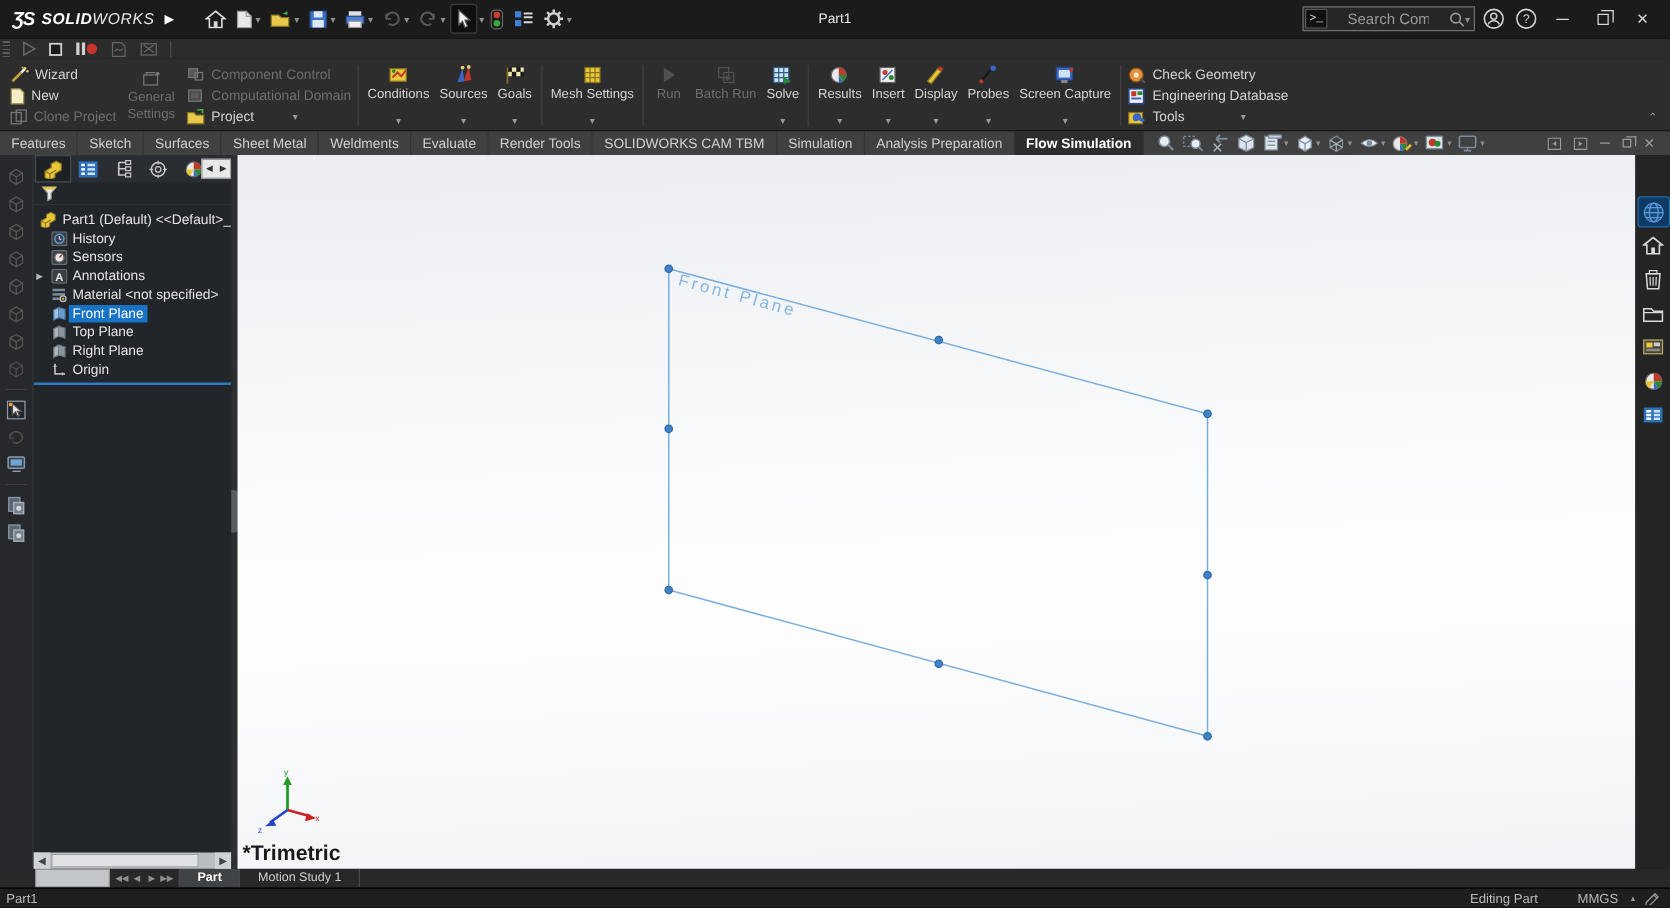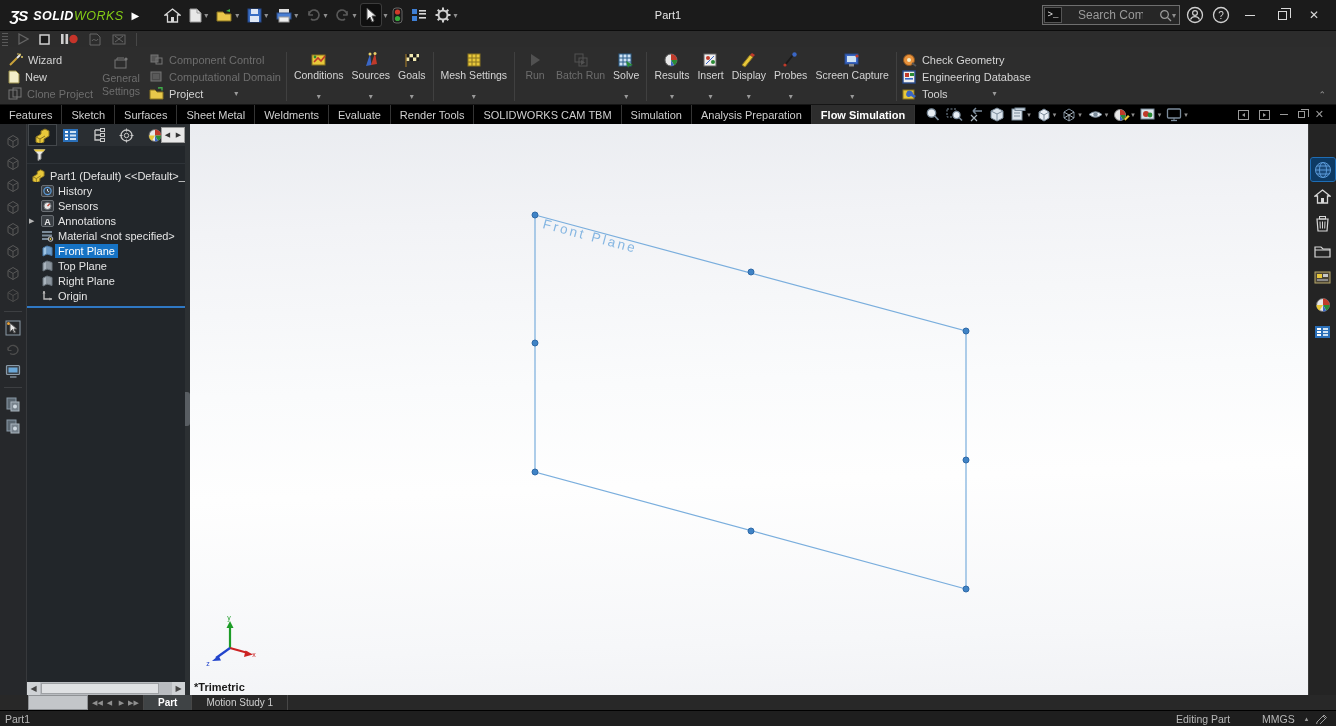--- a/index.html
+++ b/index.html
@@ -5,21 +5,21 @@
   * { margin:0; padding:0; box-sizing:border-box; }
   html,body { width:1336px; height:726px; overflow:hidden; background:#111;
     font-family:"Liberation Sans","DejaVu Sans",sans-serif; }
   .app { position:relative; width:1336px; height:726px; background:#1d1d1d; color:#d4d4d4; }
 
   
   .titlebar { height:30px; background:#1b1b1b; display:flex; align-items:center; position:relative; }
   .logo { display:flex; align-items:center; margin-left:10px; gap:6px; }
   .logo .mark { font-style:italic; font-weight:bold; color:#fff; font-size:15px; letter-spacing:-1px;}
   .logo .solid { color:#fff; font-weight:bold; font-style:italic; font-size:12.5px; letter-spacing:.5px;}
-  .logo .works { color:#84cc16; font-style:italic; font-size:12.5px; letter-spacing:.5px;}
+  .logo .works { color:#e5e5e5; font-style:italic; font-size:12.5px; letter-spacing:.5px;}
   .logo-arrow { color:#fff; font-size:10px; margin-left:8px; cursor:pointer;}
   .qat { display:flex; align-items:center; margin-left:22px; gap:2px; }
   .qbtn { display:flex; align-items:center; padding:3px 3px; border-radius:2px; cursor:pointer;}
   .qbtn .caret { font-size:8px; color:#8f8f8f; margin-left:2px;}
   .qbtn.disabled svg { opacity:.35; }
   .qbtn.pressed { background:#0f0f0f; outline:1px solid #3c3c3c;}
   .title-center { position:absolute; left:0; right:0; text-align:center; font-size:11px; color:#e8e8e8; pointer-events:none;}
   .tb-right { margin-left:auto; display:flex; align-items:center; gap:4px; padding-right:8px;}
   .searchbox { display:flex; align-items:center; width:138px; height:20px; background:#262626;
     border:1px solid #6e6e6e; padding:1px; }
@@ -55,21 +55,21 @@
   .vsep { width:1px; background:#404040; margin:3px 3px;}
   .bigbtn { display:flex; flex-direction:column; align-items:center; justify-content:flex-start;
     padding:3px 4px 0 4px; font-size:10.5px; line-height:1.1; text-align:center; cursor:pointer; min-width:34px;}
   .bigbtn .lbl { margin-top:2px; }
   .bigbtn .caret { font-size:8px; color:#9a9a9a; margin-top:auto; padding:1px 0 2px;}
   .bigbtn.disabled { color:#6e6e6e; cursor:default;}
   .bigbtn.disabled svg { opacity:.4;}
   .collapse-chevron { position:absolute; right:10px; bottom:4px; color:#9a9a9a; font-size:9px; cursor:pointer;}
 
   
-  .tabrow { height:20px; background:#000000; display:flex; align-items:stretch; border-top:1px solid #151515;}
+  .tabrow { height:20px; background:#404040; display:flex; align-items:stretch; border-top:1px solid #151515;}
   .ctab { display:flex; align-items:center; padding:0 9px; font-size:11px; color:#cfcfcf;
     border-right:1px solid #343434; cursor:pointer; white-space:nowrap;}
   .ctab.active { color:#ffffff; font-weight:bold; background:#2d2d2d;}
   .hud { display:flex; align-items:center; gap:1px; margin-left:8px;}
   .hudbtn { display:flex; align-items:center; padding:1px 2px; cursor:pointer;}
   .hudbtn .caret { font-size:7px; color:#8f8f8f; margin-left:1px;}
   .docwin { margin-left:auto; display:flex; align-items:center; gap:10px; padding-right:12px; color:#9a9a9a;}
   .docwin .dbtn { cursor:pointer; display:flex; align-items:center;}
   .dmin { width:8px; height:1px; background:#9a9a9a; display:inline-block;}
   .drestore { width:7px; height:7px; border:1px solid #9a9a9a; position:relative; display:inline-block;}
@@ -100,21 +100,21 @@
   .ph-track { flex:1; height:13px; position:relative; }
   .ph-thumb { position:absolute; left:1px; top:1px; bottom:1px; width:118px; background:#dfe1e3; border:1px solid #9fa2a5; cursor:grab;}
 
   .splitter { width:5px; background:#2c3033; position:relative; cursor:col-resize;}
   .splitter .grip { position:absolute; top:268px; left:0; width:5px; height:34px; background:#585d62; border-radius:0 3px 3px 0;}
 
   .viewport { flex:1; position:relative;
     background:linear-gradient(178deg,#eaecf0 0%,#f2f3f6 18%,#fafbfc 45%,#fefefe 62%,#f6f7f9 88%,#f1f2f5 100%);}
   .viewport svg.sketch { position:absolute; inset:0; }
   .triad { position:absolute; left:14px; bottom:28px; }
-  .vorient { position:absolute; left:4px; bottom:2px; font-size:11px; font-weight:bold; color:#1a1a1a;}
+  .vorient { position:absolute; left:4px; bottom:2px; font-size:17px; font-weight:bold; color:#1a1a1a;}
 
   .taskpane { width:28px; background:#242424; border-left:1px solid #3a3a3a; display:flex; flex-direction:column; align-items:center; padding-top:34px; gap:4px;}
   .tpbtn { width:24px; height:23px; display:flex; align-items:center; justify-content:center; cursor:pointer; border-radius:2px;}
   .tpbtn.active { background:#0d3a64; outline:1px solid #1e6db5;}
 
   
   .bottomtabs { height:15px; background:#282828; display:flex; align-items:stretch; font-size:10px;}
   .bt-splitbox { width:60px; margin-left:28px; background:#c3c6c9; border:1px solid #8f9295;}
   .bt-nav { display:flex; align-items:center; gap:1px; padding:0 4px;}
   .bt-nav span { color:#8f8f8f; font-size:7px; width:11px; text-align:center; cursor:pointer;}

